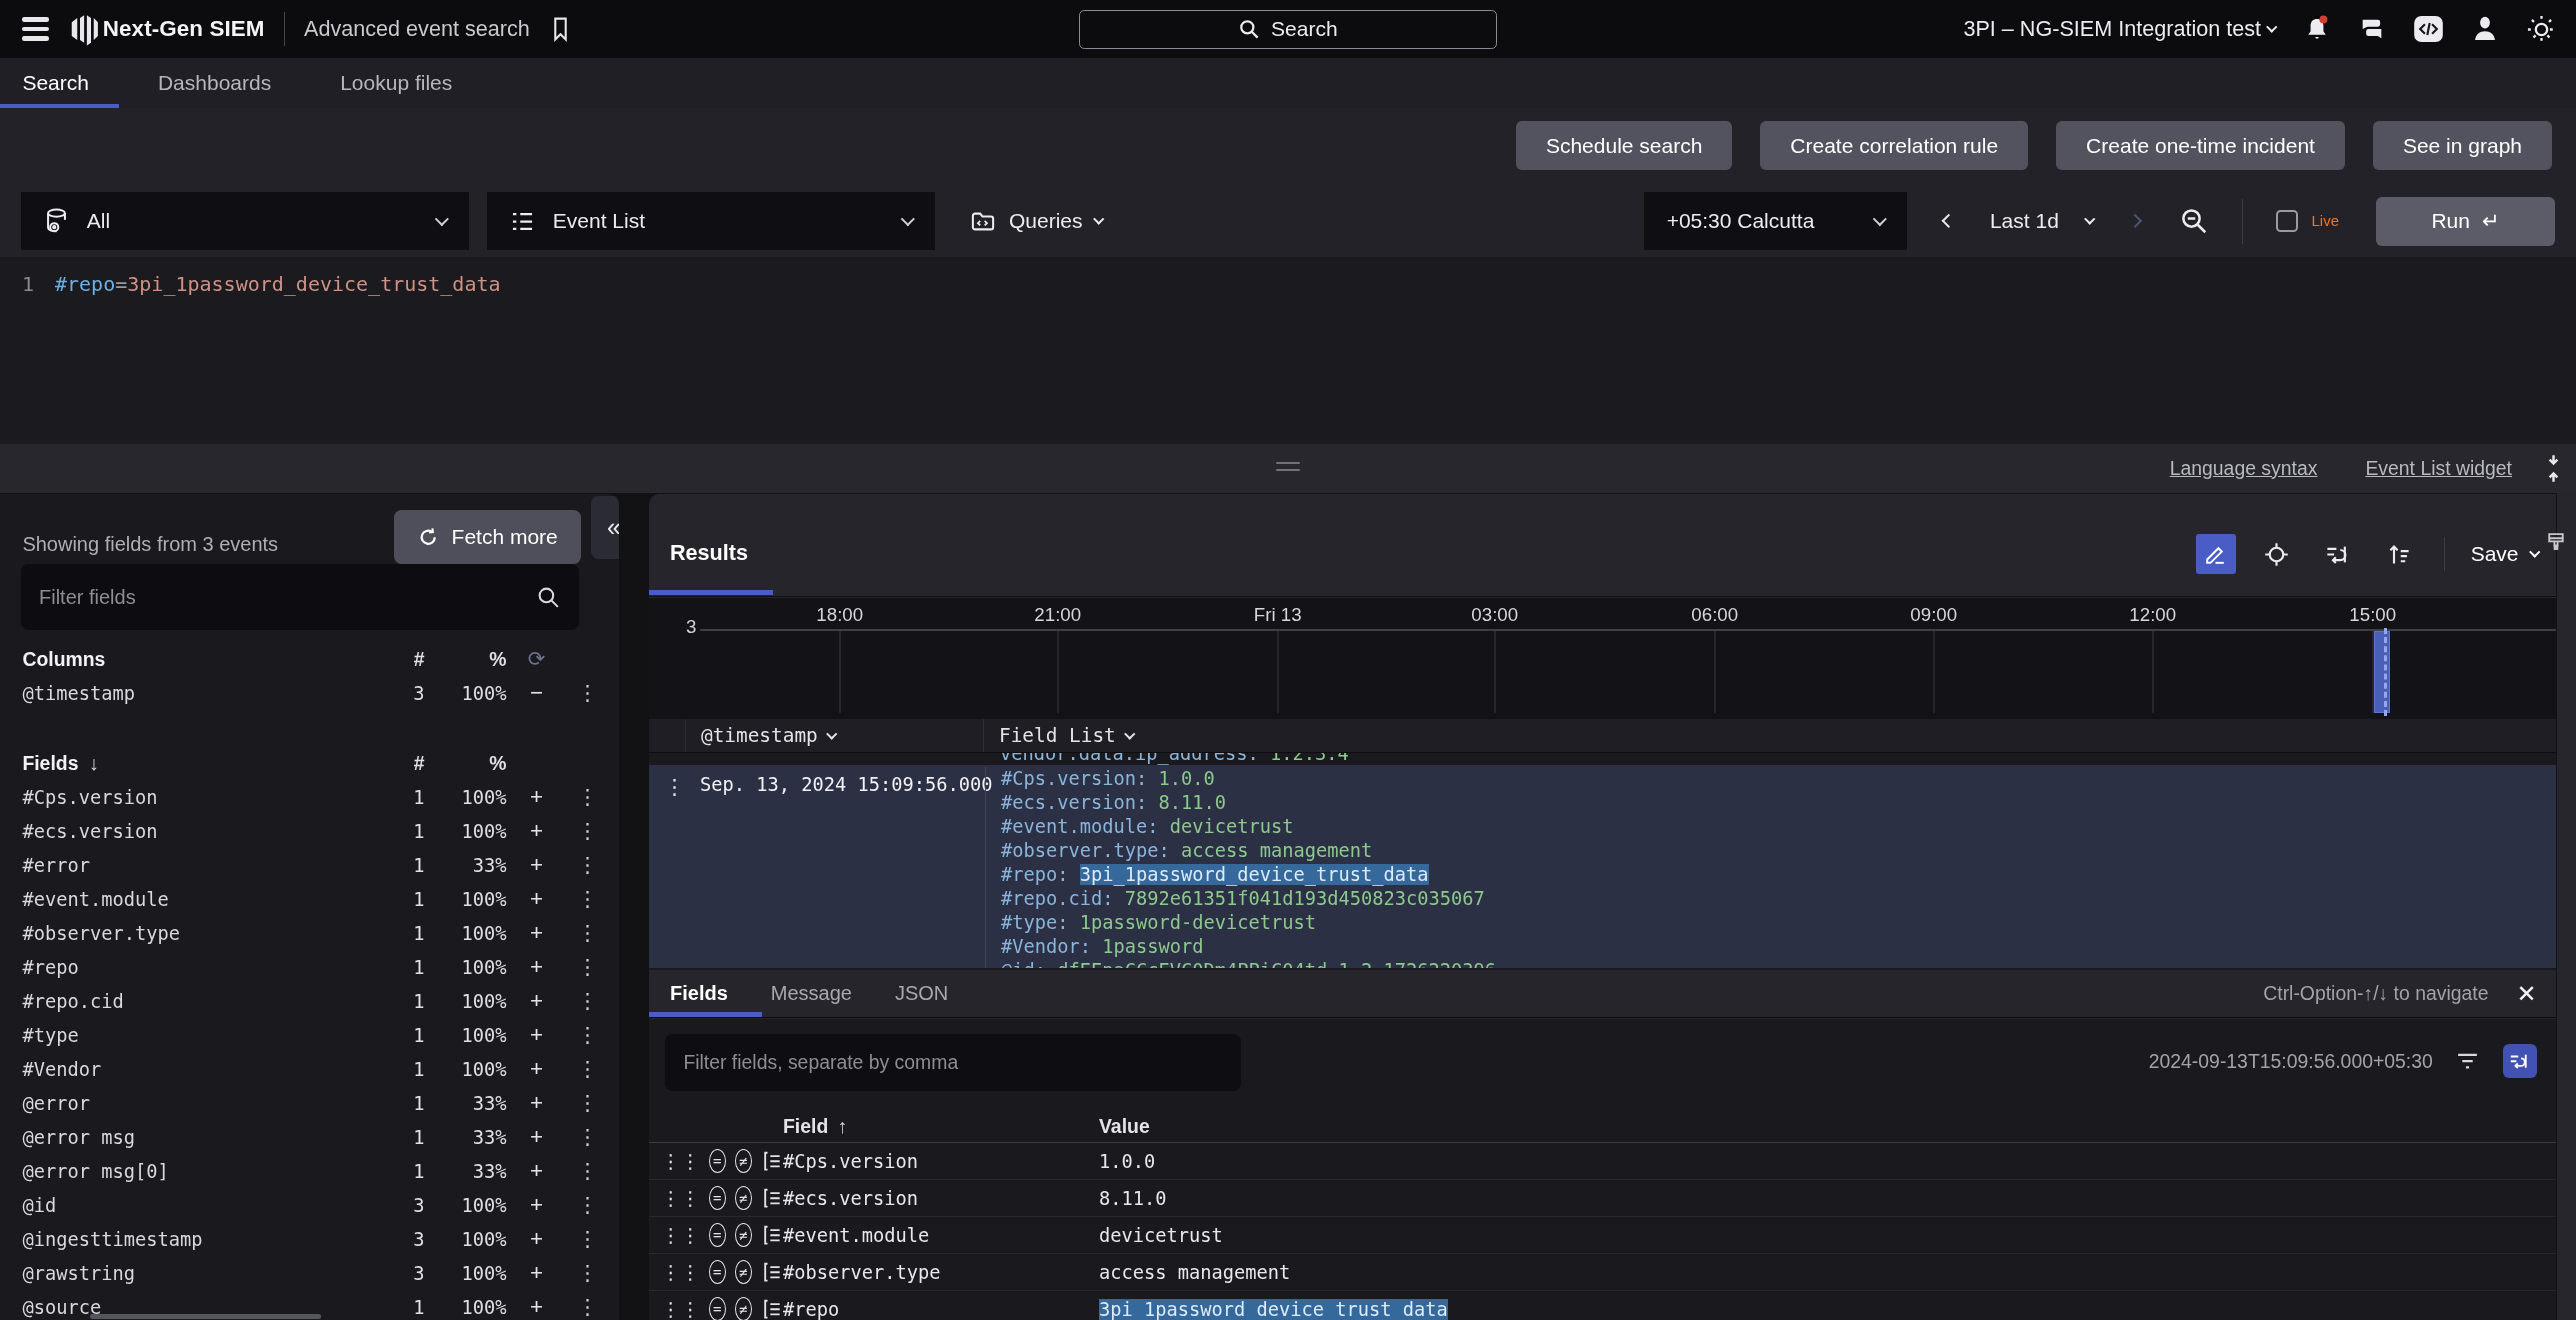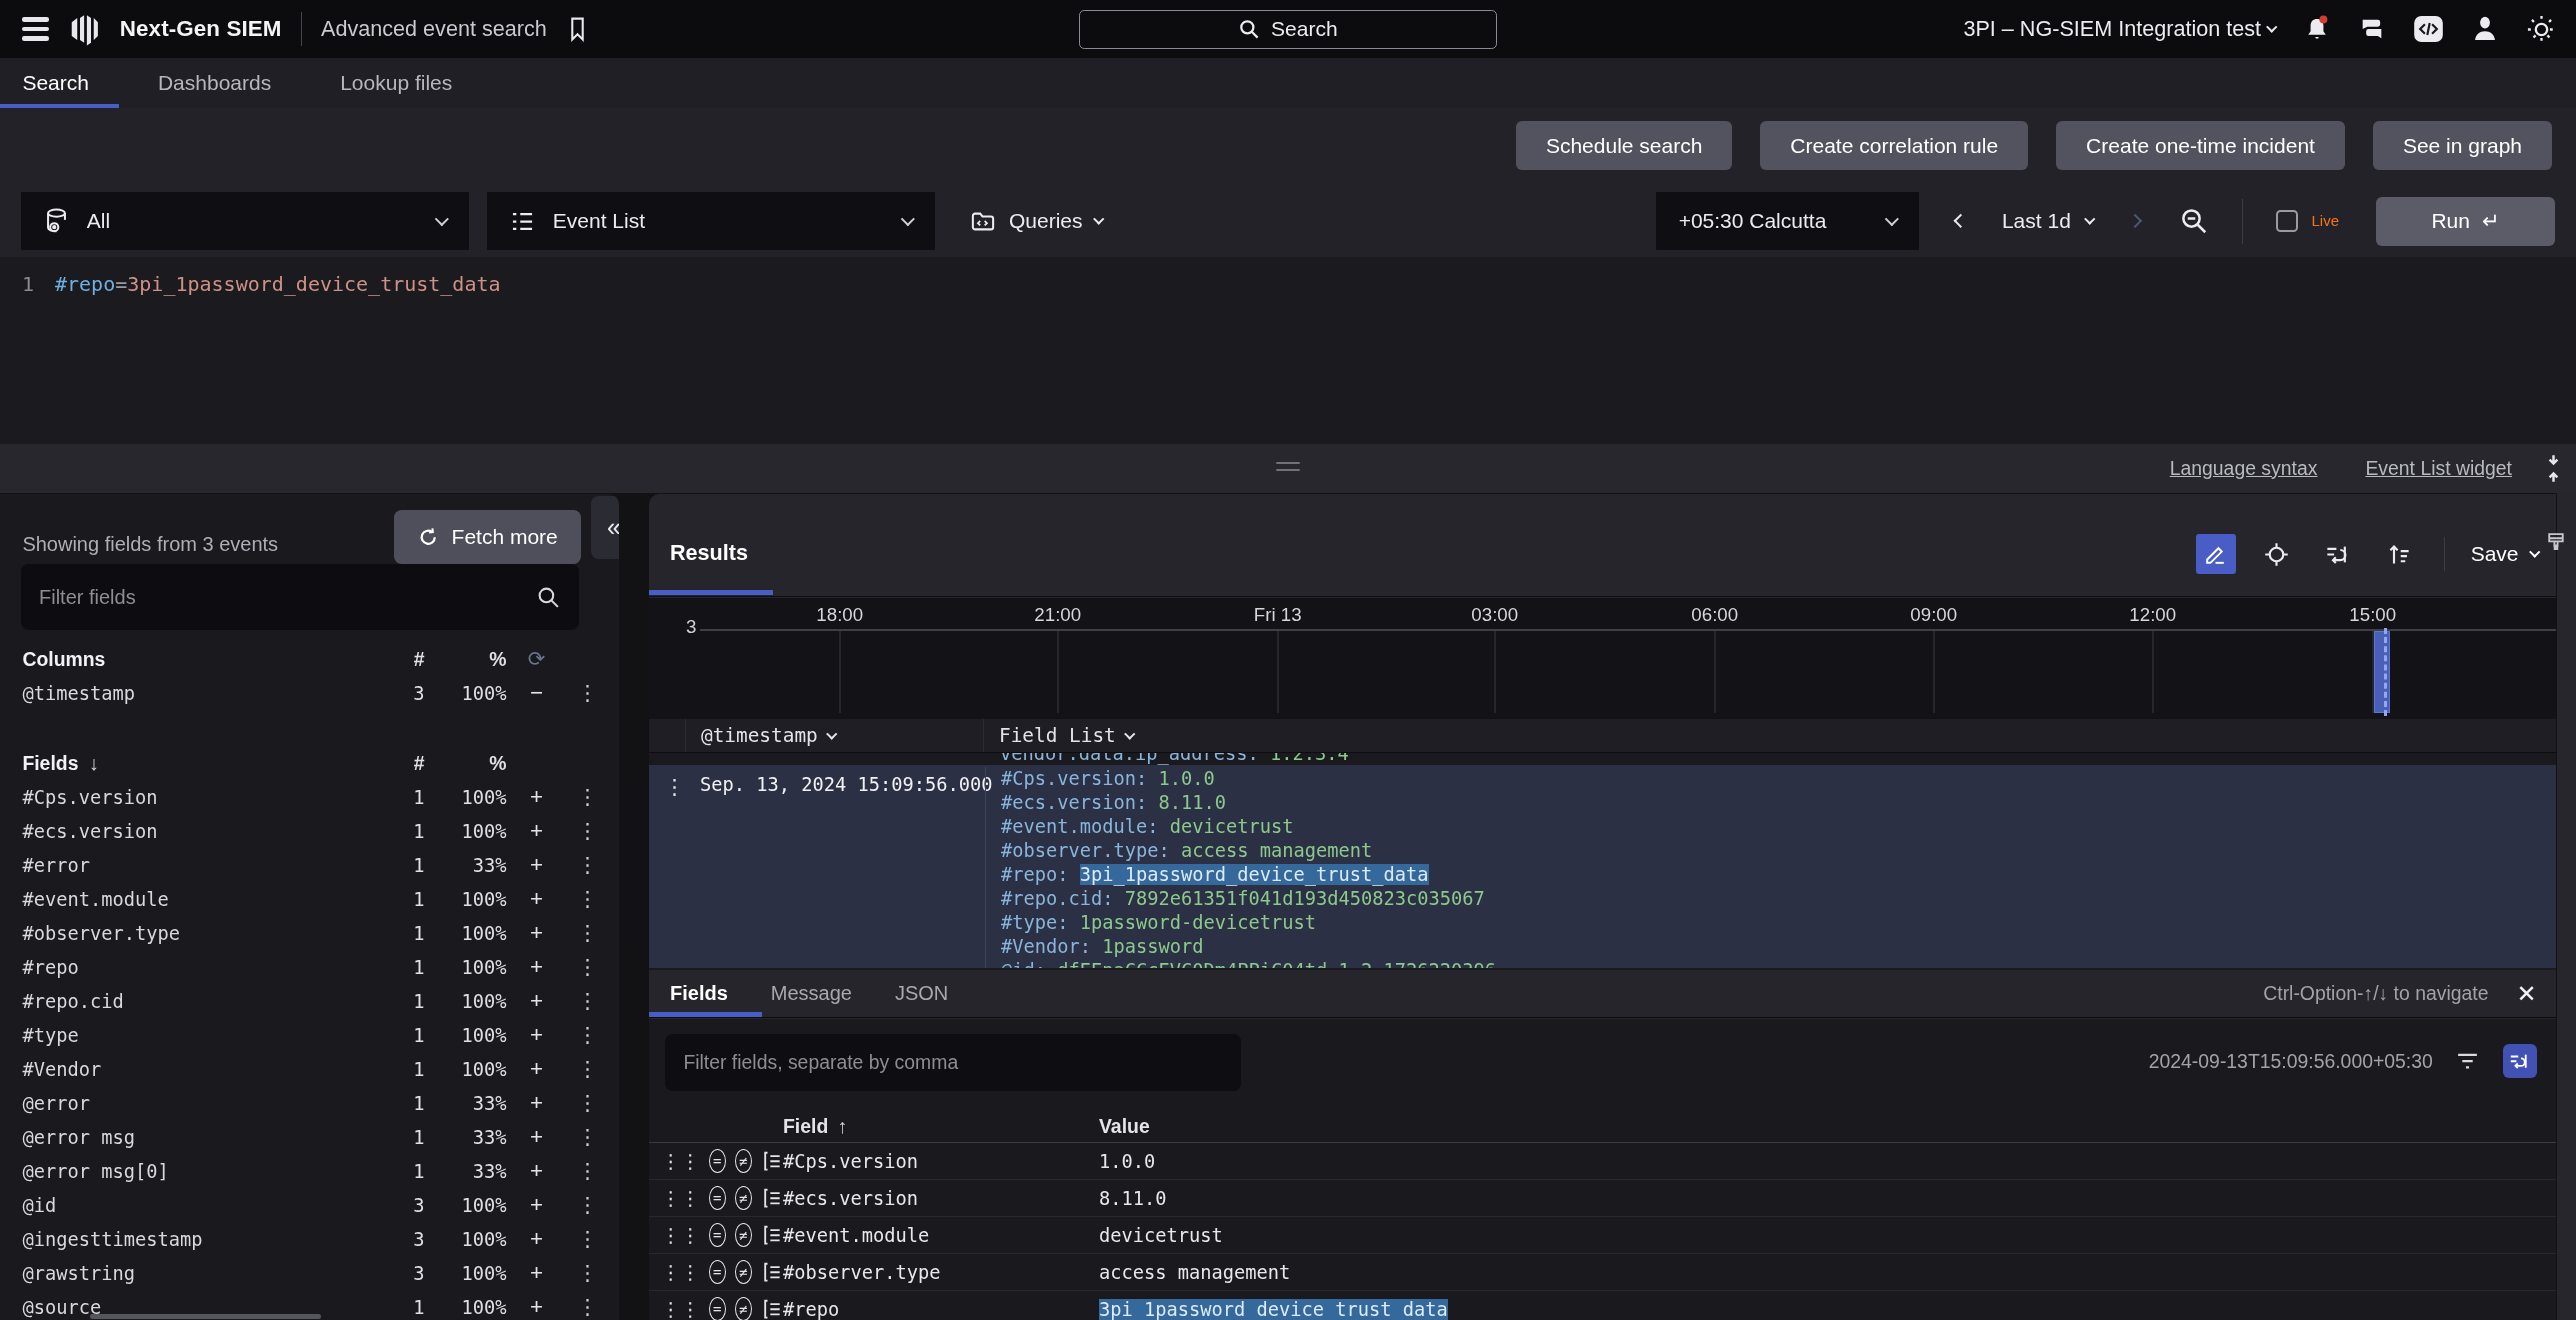--- a/index.html
+++ b/index.html
@@ -20,21 +20,21 @@
   .band-editor   { top:257px; height:187px; background:#1a1a1f; }
   .band-links    { top:444px; height:49px;  background:#27272d; }
   .band-content  { top:493px; bottom:0;     background:#121215; }
   .right-rail    { position:absolute; right:0; top:493px; bottom:0; width:19.4px; background:#26262c; }
 
   
   .topbar { position:absolute; top:0; left:0; right:0; height:58px; background:#0c0c0f; display:flex; align-items:center; z-index:5; }
   .hamburger { margin-left:22.4px; display:flex; flex-direction:column; gap:5.2px; cursor:pointer; }
   .hamburger i { display:block; width:27px; height:4.5px; border-radius:2.2px; background:#e8e8ec; }
   .logo { margin-left:19.4px; display:flex; }
-  .brand { margin-left:18px; font-size:22.4px; font-weight:bold; color:#f4f4f6; letter-spacing:0.1px; }
+  .brand { margin-left:1px; font-size:22.4px; font-weight:bold; color:#f4f4f6; letter-spacing:0.1px; }
   .top-div { width:0.7px; height:34px; background:#46464e; margin:0 19.4px; }
   .section-title { font-size:21.6px; color:#c9c9cf; }
   .bookmark { margin-left:18px; display:flex; }
   .top-search { position:absolute; left:50%; transform:translateX(-50%); width:418px; height:39px;
     border:1.5px solid #8b8b93; border-radius:5.2px; display:flex; align-items:center; justify-content:center;
     gap:10.4px; font-size:21px; color:#ececf0; cursor:pointer; }
   .top-right { margin-left:auto; display:flex; align-items:center; gap:27px; margin-right:19.4px; }
   .workspace { display:flex; align-items:center; gap:7px; font-size:21.6px; color:#ececf0; cursor:pointer; }
   .chev { display:inline-block; width:9.7px; height:9.7px; border-right:2.2px solid currentColor; border-bottom:2.2px solid currentColor; transform:rotate(45deg); margin-top:-4.5px; }
   .chev.sm { width:7.5px; height:7.5px; }
@@ -60,21 +60,21 @@
   .select .lbl { margin-left:16.4px; }
   .select .chev { margin-left:auto; color:#cfcfd6; }
   .sel-all, .sel-widget { width:448px; }
   .sel-all { margin-right:18px; }
   .queries-btn { margin-left:34px; display:flex; align-items:center; gap:12px; color:#ececf0; font-size:21px; cursor:pointer; }
   .qt-right { margin-left:auto; display:flex; align-items:center; }
   .sel-tz { width:263px; }
   .tz-chev { margin-left:auto; }
   .nav-chev { margin-left:37px; color:#e8e8ec; cursor:pointer; display:flex; }
   .nav-chev.dis { color:#4c5573; }
-  .range-btn { margin-left:36px; display:flex; align-items:center; gap:15px; font-size:21px; color:#ececf0; cursor:pointer; }
+  .range-btn { margin-left:36px; display:flex; align-items:center; gap:27px; font-size:21px; color:#ececf0; cursor:pointer; }
   .zoom-out { margin-left:39px; display:flex; cursor:pointer; }
   .vdiv { width:0.7px; height:45px; background:#3c3c44; margin:0 33px; }
   .live-wrap { display:flex; align-items:center; gap:13.4px; cursor:pointer; }
   .checkbox { width:22.4px; height:22.4px; border:2.2px solid #9a9aa2; border-radius:4.5px; background:transparent; }
   .live-lbl { font-size:15px; color:#f97316; }
   .run-btn { margin-left:37px; width:179px; height:49px; background:#5c5c68; border-radius:6px; color:#fff;
     font-size:21px; display:flex; align-items:center; justify-content:center; gap:12px; cursor:pointer; }
 
   
   .editor { position:absolute; top:257px; left:0; right:0; height:187px; padding-top:15px; font-size:20px; z-index:3; }

